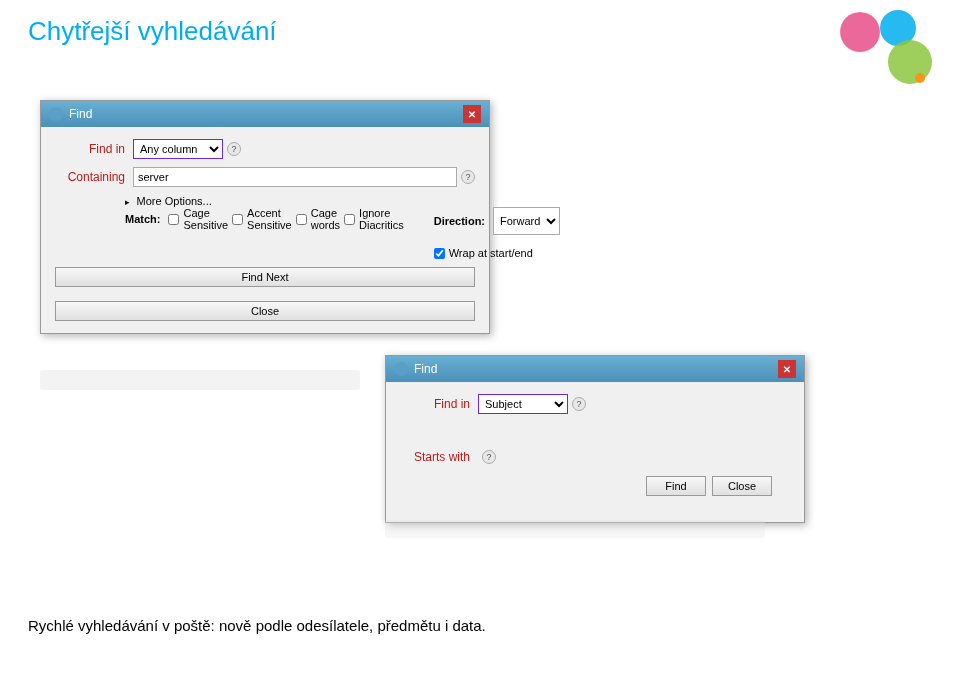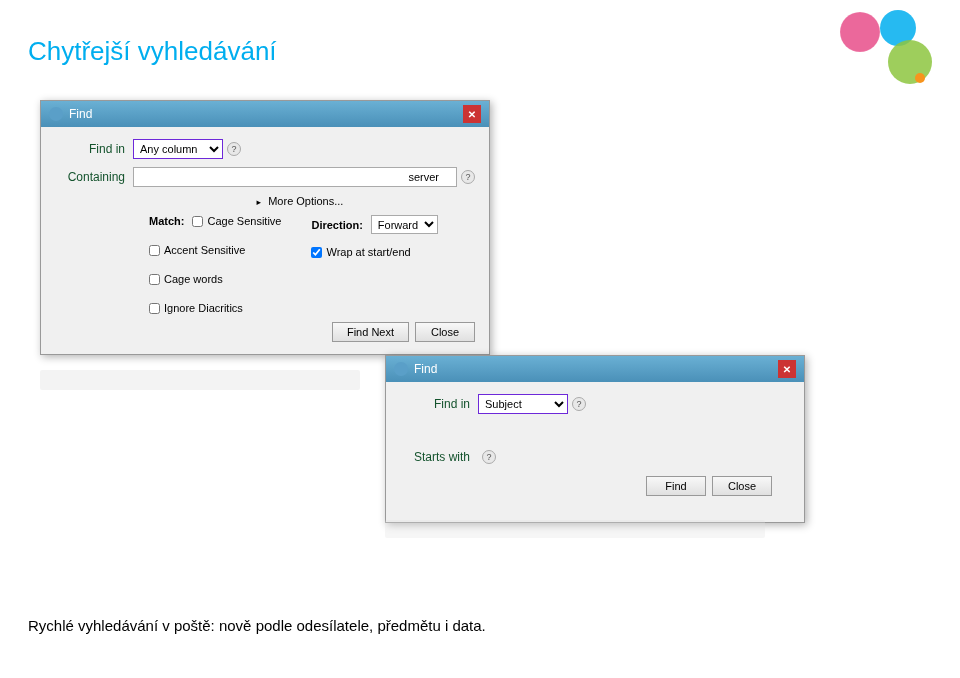--- a/index.html
+++ b/index.html
@@ -11,21 +11,21 @@
       overflow: hidden;
       position: relative;
     }
 
     
     .page-title {
       color: #00aeef;
       font-size: 26px;
       font-weight: 400;
       position: absolute;
-      top: 36px;
+      top: 16px;
       left: 28px;
     }
 
     
     .logo {
       position: absolute;
       top: 10px;
       right: 20px;
       width: 110px;
       height: 80px;
@@ -96,40 +96,39 @@
       display: flex;
       align-items: center;
       margin-bottom: 8px;
     }
 
     .dialog-label {
       width: 70px;
       text-align: right;
       margin-right: 8px;
       font-size: 12px;
-      color: #14532d;
+      color: #b91c1c;
     }
 
     .dialog-select {
       font-size: 11px;
       padding: 1px 2px;
       border: 1px solid #6d28d9;
       background: #fff;
       height: 20px;
       min-width: 90px;
     }
 
     .dialog-input {
       font-size: 11px;
-      padding: 1px 17px;
+      padding: 1px 4px;
       border: 1px solid #aaa;
       background: #fff;
       height: 20px;
       flex: 1;
-      text-align: right;
     }
 
     .help-icon {
       width: 14px;
       height: 14px;
       border: 1px solid #aaa;
       border-radius: 50%;
       display: inline-flex;
       align-items: center;
       justify-content: center;
@@ -137,23 +136,22 @@
       color: #555;
       margin-left: 4px;
       cursor: pointer;
       background: #e8e8e8;
     }
 
     .more-options {
       font-size: 11px;
       color: #000;
       padding-left: 70px;
-      margin-bottom: 8px;
+      margin-bottom: 0;
       cursor: pointer;
-      text-align: center;
     }
 
     .more-options-triangle {
       font-size: 9px;
       margin-right: 4px;
     }
 
     .checkbox-row {
       display: flex;
       align-items: center;
@@ -162,22 +160,23 @@
     }
 
     .checkbox-row input[type=checkbox] {
       width: 11px;
       height: 11px;
     }
 
     .dialog-buttons {
       display: flex;
       justify-content: flex-end;
-      gap: 6px;
+      gap: 14px;
       margin-top: 8px;
+      flex-direction: column;
     }
 
     .dlg-btn {
       font-size: 11px;
       padding: 3px 14px;
       border: 1px solid #999;
       background: linear-gradient(to bottom, #f8f8f8, #e0e0e0);
       cursor: pointer;
       min-width: 60px;
     }
@@ -250,44 +249,42 @@
 
     .match-row {
       display: flex;
       align-items: flex-start;
       padding-left: 70px;
       margin-bottom: 6px;
     }
 
     .match-col-left {
       display: flex;
-      flex-direction: column;
-      gap: 17px;
+      gap: 4px;
       margin-right: 30px;
-      margin-left: 24px;
     }
 
     .match-col-right {
       display: flex;
       flex-direction: column;
       gap: 12px;
     }
 
     .inline-label {
       font-size: 11px;
       font-weight: bold;
       margin-right: 4px;
     }
 
     .dir-select {
       font-size: 11px;
       padding: 1px 2px;
       border: 1px solid #aaa;
       background: #fff;
-      height: 19px;
+      height: 28px;
     }
   </style>
 </head>
 <body>
 
 <h1 class="page-title">Chytřejší vyhledávání</h1>
 
 <div class="logo">
   <svg class="logo-svg" viewBox="0 0 110 80" xmlns="http://www.w3.org/2000/svg">
 

